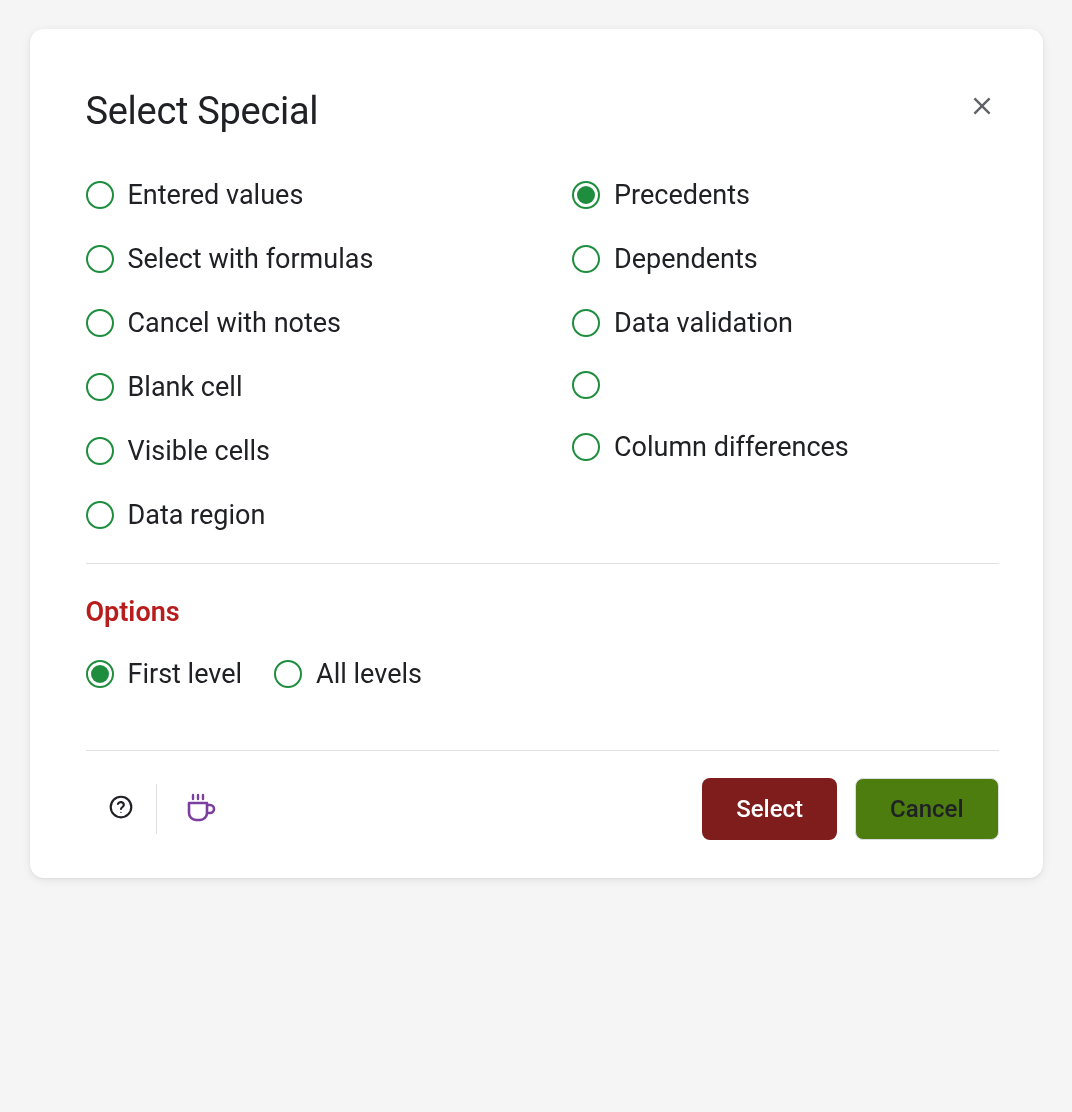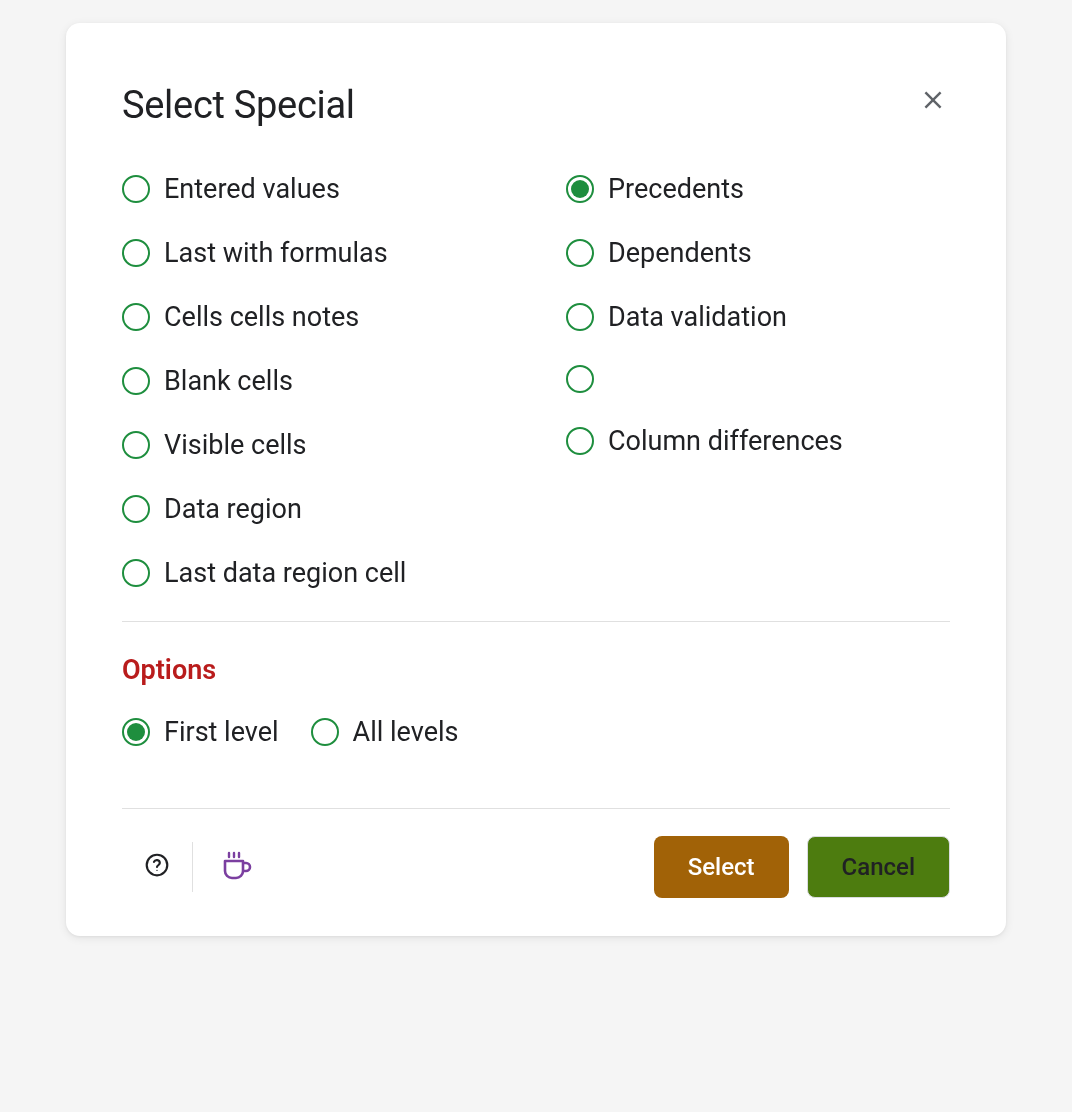--- a/index.html
+++ b/index.html
@@ -9,23 +9,23 @@
     }
     body {
       font-family: -apple-system, BlinkMacSystemFont, "Segoe UI", Roboto, "Helvetica Neue", Arial, sans-serif;
       background: #f5f5f5;
       padding: 20px;
     }
     .dialog {
       background: #fff;
       border-radius: 14px;
       box-shadow: 0 2px 10px rgba(0,0,0,0.08), 0 1px 3px rgba(0,0,0,0.05);
-      width: 940px;
-      margin: 3px auto;
-      padding: 60px 56px 36px 56px;
+      width: 1013px;
+      margin: 9px auto;
+      padding: 60px 44px 36px 56px;
       position: relative;
     }
     .dialog-header {
       display: flex;
       justify-content: space-between;
       align-items: flex-start;
       margin-bottom: 46px;
     }
     .dialog-title {
       font-size: 38px;
@@ -144,21 +144,21 @@
     }
     .btn {
       font-size: 24px;
       padding: 16px 34px;
       border-radius: 8px;
       cursor: pointer;
       font-weight: 500;
       font-family: inherit;
     }
     .btn-primary {
-      background: #a16207;
+      background: #7f1d1d;
       color: #fff;
       border: none;
     }
     .btn-secondary {
       background: #4d7c0f;
       color: #202124;
       border: 1px solid #dadce0;
     }
   </style>
 </head>
@@ -179,41 +179,37 @@
   </div>
 
   <div class="radio-grid">
     <div class="radio-column" id="col-left">
         <label class="radio-item">
           <span class="radio-circle"></span>
           <span class="radio-label">Entered values</span>
         </label>
         <label class="radio-item">
           <span class="radio-circle"></span>
-          <span class="radio-label">Last with formulas</span>
-        </label>
-        <label class="radio-item">
-          <span class="radio-circle"></span>
-          <span class="radio-label">Cells cells notes</span>
-        </label>
-        <label class="radio-item">
-          <span class="radio-circle"></span>
-          <span class="radio-label">Blank cells</span>
+          <span class="radio-label">Select with formulas</span>
+        </label>
+        <label class="radio-item">
+          <span class="radio-circle"></span>
+          <span class="radio-label">Cancel with notes</span>
+        </label>
+        <label class="radio-item">
+          <span class="radio-circle"></span>
+          <span class="radio-label">Blank cell</span>
         </label>
         <label class="radio-item">
           <span class="radio-circle"></span>
           <span class="radio-label">Visible cells</span>
         </label>
         <label class="radio-item">
           <span class="radio-circle"></span>
           <span class="radio-label">Data region</span>
-        </label>
-        <label class="radio-item">
-          <span class="radio-circle"></span>
-          <span class="radio-label">Last data region cell</span>
         </label>
       </div>
     <div class="radio-column" id="col-right">
         <label class="radio-item">
           <span class="radio-circle selected"></span>
           <span class="radio-label">Precedents</span>
         </label>
         <label class="radio-item">
           <span class="radio-circle"></span>
           <span class="radio-label">Dependents</span>

